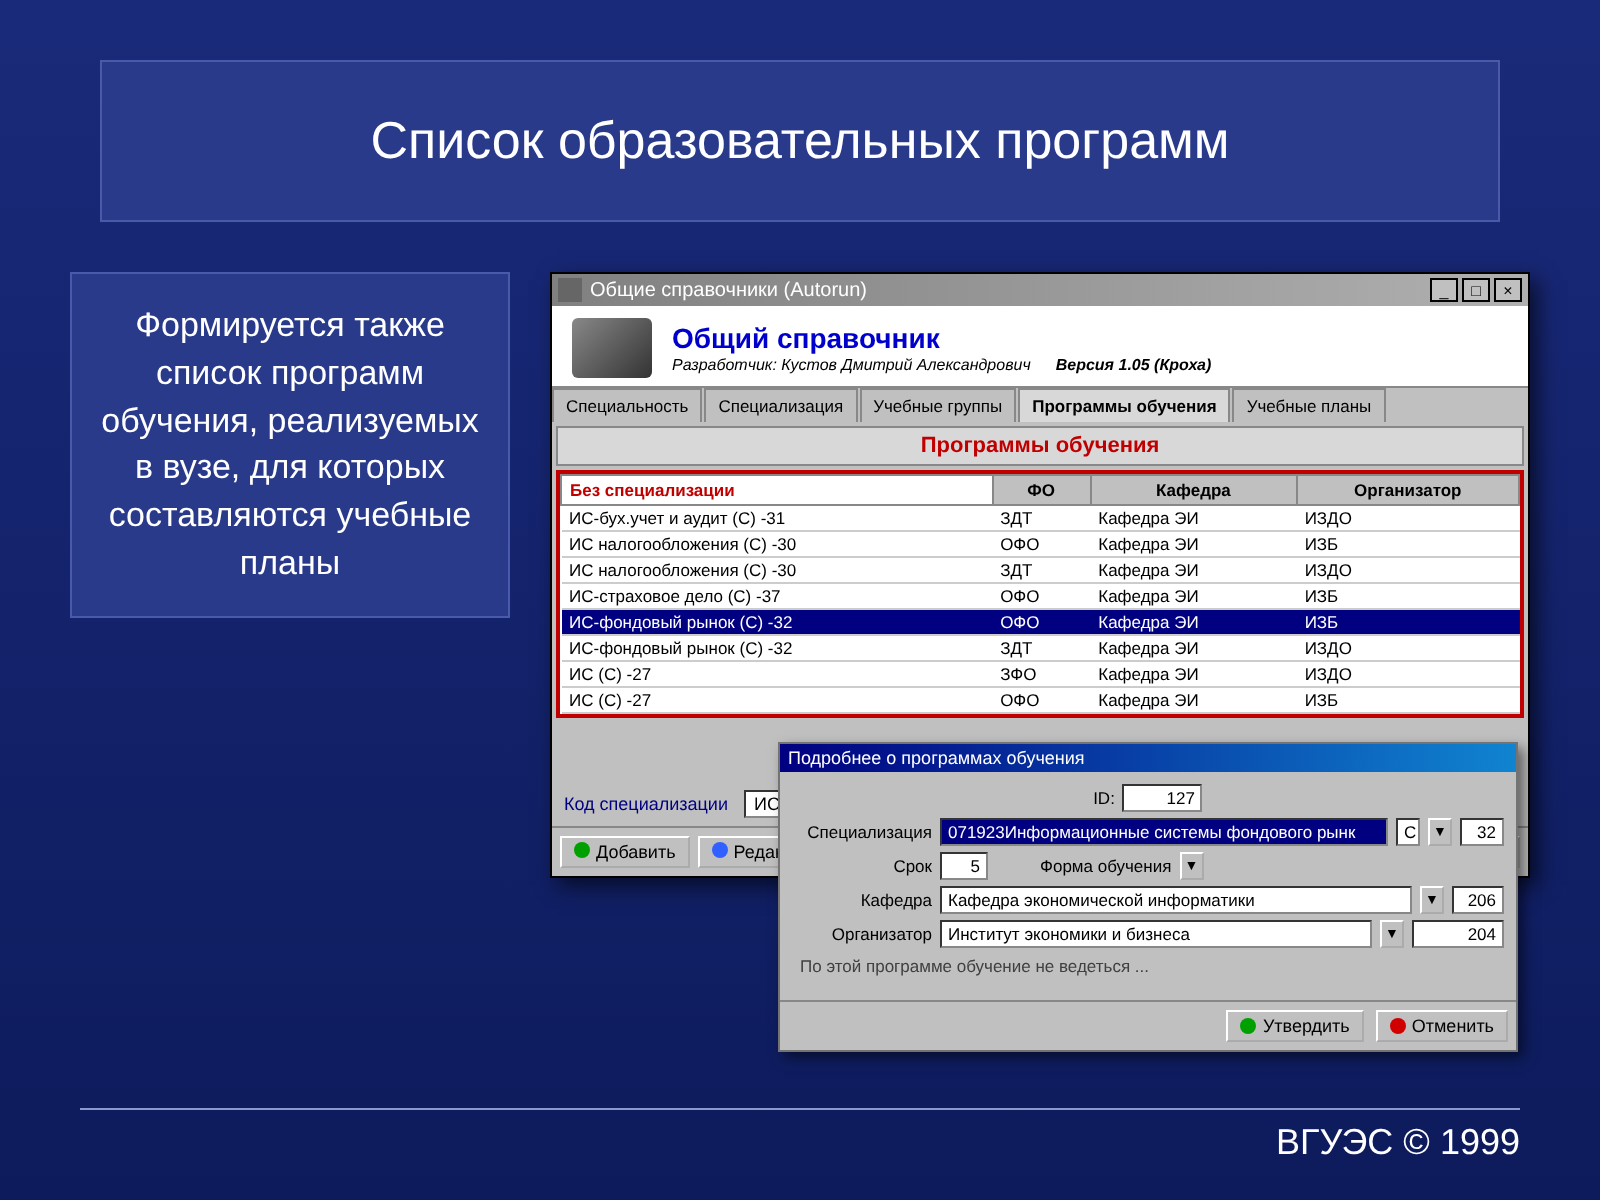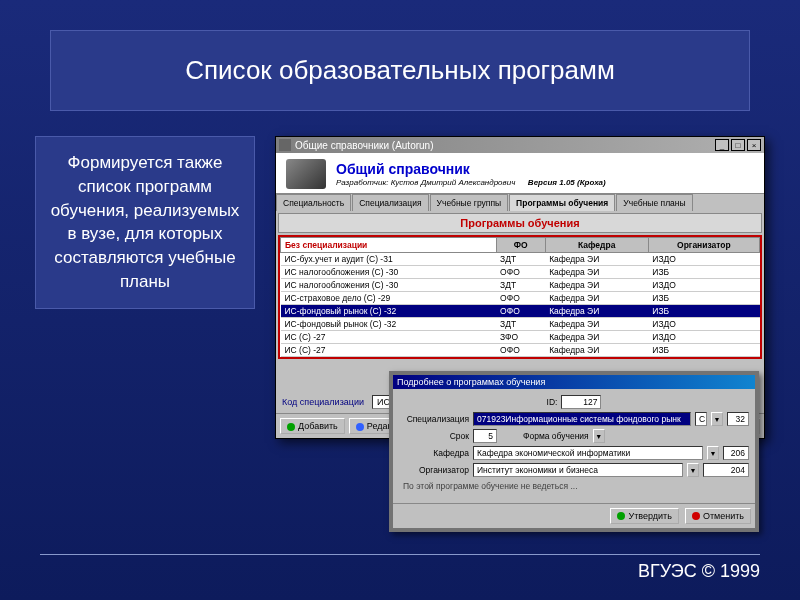--- a/index.html
+++ b/index.html
@@ -108,21 +108,21 @@
   tr.selected td { background: #000080; color: #fff; }
 
   .code-line { padding: 4px 6px; color: #000080; font-size: 9px; display:flex; align-items:center; gap:8px;margin-top:32px;}
   .code-box { background:#fff; border:1px inset #888; padding:1px 4px; color:#000; min-width:30px;}
 
   
   .dialog {
     position: absolute;
     right: 6px; top: 235px;
     width: 370px;
-    background: #c0c0c0; border: 4px solid #737373;
+    background: #c0c0c0; border: 1px solid #737373;
     box-shadow: 3px 3px 6px rgba(0,0,0,0.5);
     font-size: 8.5px;
   }
   .dlg-title {
     background: linear-gradient(90deg,#000080,#1084d0);
     color:#fff; padding: 2px 4px; font-size: 9px;
   }
   .dlg-body { padding: 6px; }
   .dlg-row { display:flex; align-items:center; margin-bottom:3px; gap:4px;}
   .dlg-label { width:70px; text-align:right; color:#000; }
@@ -140,21 +140,21 @@
   .dot { width:8px;height:8px;border-radius:50%; }
   .dot.green{background:#00a000;} .dot.red{background:#d00000;}
   .dot.blue{background:#3060ff;} .dot.yellow{background:#e0c000;}
   .dot.gray{background:#707070;}
 
   .bottom-bar {
     display:flex; gap:4px; padding:4px; background:#c0c0c0;
     border-top:1px solid #888;
   }
   .bbtn {
-    display:flex; align-items:flex-end; gap:3px;
+    display:flex; align-items:flex-start; gap:3px;
     background:#c0c0c0; border:1px outset #fff;
     padding:2px 6px; font-size:9px;
   }
 
   .app-shell { position: relative; }
 </style>
 </head>
 <body>
 
 <div class="slide-title">Список образовательных программ</div>
@@ -219,21 +219,21 @@
                 <td>Кафедра ЭИ</td>
                 <td>ИЗБ</td>
               </tr>
               <tr>
                 <td>ИС налогообложения (С) -30</td>
                 <td>ЗДТ</td>
                 <td>Кафедра ЭИ</td>
                 <td>ИЗДО</td>
               </tr>
               <tr>
-                <td>ИС-страховое дело (С) -29</td>
+                <td>ИС-страховое дело (С) -37</td>
                 <td>ОФО</td>
                 <td>Кафедра ЭИ</td>
                 <td>ИЗБ</td>
               </tr>
               <tr class="selected">
                 <td>ИС-фондовый рынок (С) -32</td>
                 <td>ОФО</td>
                 <td>Кафедра ЭИ</td>
                 <td>ИЗБ</td>
               </tr>

